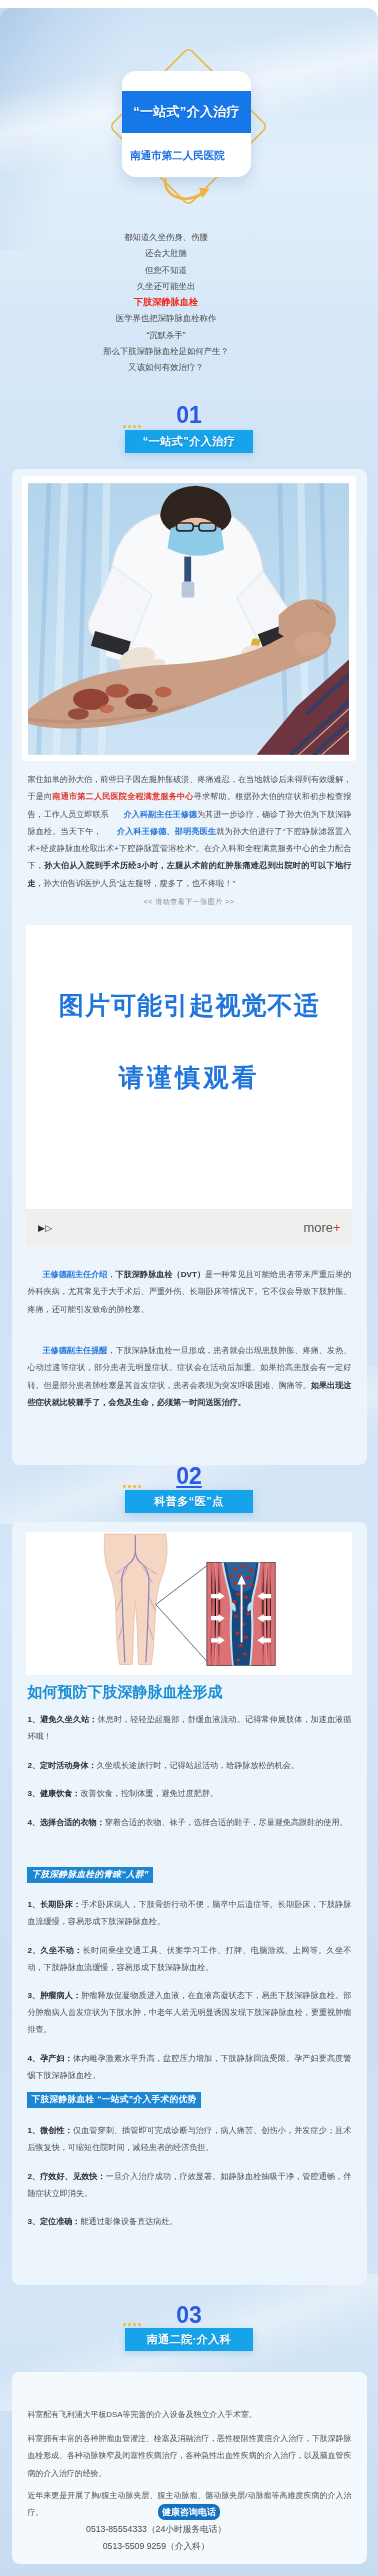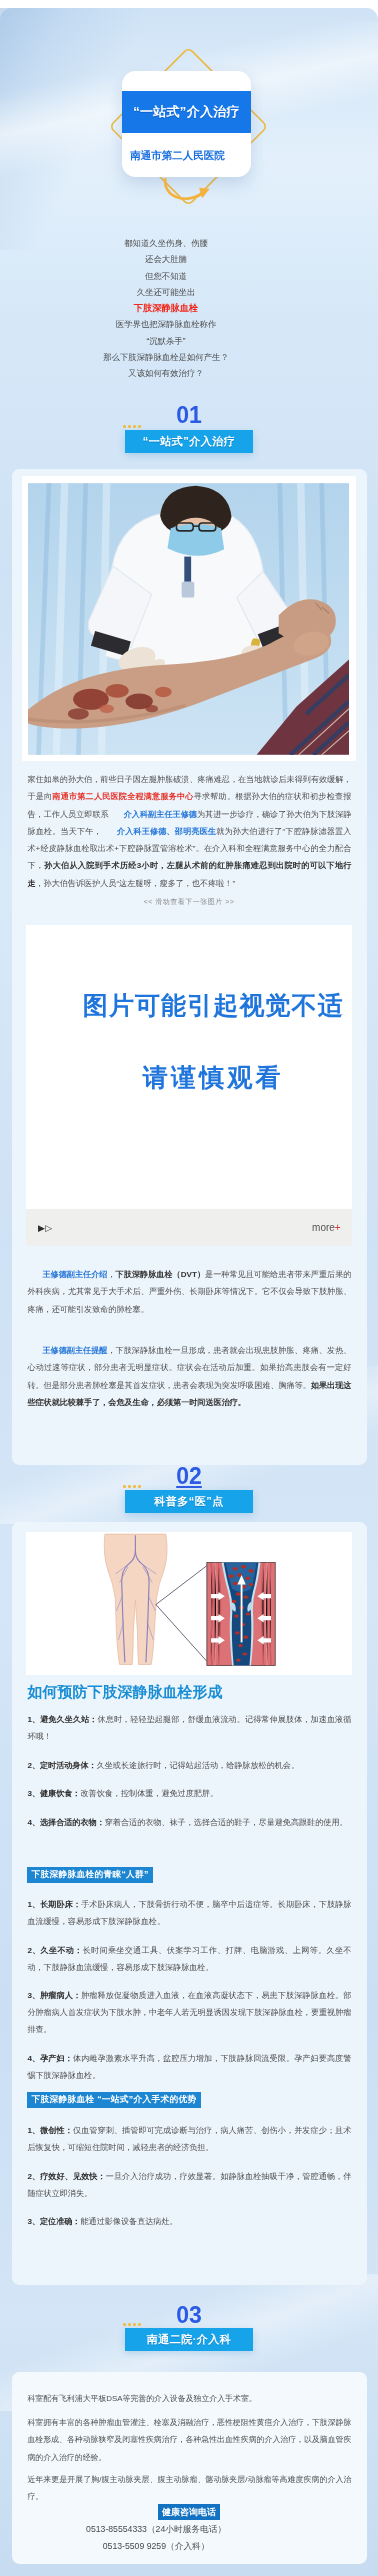--- a/index.html
+++ b/index.html
@@ -27,21 +27,21 @@
   .hero-card{position:absolute;left:122px;top:71px;width:129px;height:106px;background:#ffffff;
     border-radius:13.7px;box-shadow:0 6.3px 15.8px rgba(110,145,190,.28);}
   .hero-banner{position:absolute;left:0;top:20px;width:129px;height:42px;background:#1677e8;
     display:flex;align-items:center;justify-content:center;}
   .hero-banner span{color:#fff;font-size:13px;font-weight:bold;letter-spacing:0.3px;text-shadow:0 0.5px 0 rgba(0,60,140,.35);}
   .hero-hospital{position:absolute;left:0;top:78px;width:111px;text-align:center;
     color:#1b6fe0;font-size:10.5px;font-weight:bold;}
   .arrow-svg{position:absolute;left:158px;top:176px;width:59px;height:34px;}
 
   
-  .intro{position:absolute;left:0;top:229px;width:332px;text-align:center;margin-top:6px;}
+  .intro{position:absolute;left:0;top:229px;width:332px;text-align:center;}
   .intro .line{height:16.3px;line-height:16.3px;font-size:8.4px;color:#4a4a4a;}
   .intro .seg-rb{color:#f2271b;font-weight:bold;font-size:9.2px;}
 
   
   .sec-num{position:absolute;left:0;width:378px;text-align:center;
     font-size:23px;line-height:24px;font-weight:800;color:#2b5be4;font-style:normal;}
   .sec-banner{position:absolute;left:50%;transform:translateX(-50%);height:23px;min-width:109px;
     background:#17a3e9;color:#fff;display:flex;align-items:center;justify-content:center;
     padding:0 9.5px;box-shadow:0 3.2px 7.4px rgba(40,130,200,.25);}
   .sec-banner span{font-size:11px;font-weight:bold;letter-spacing:0.5px;text-shadow:0 0.5px 0 rgba(0,70,140,.3);}
@@ -64,45 +64,45 @@
   .seg-b{font-weight:bold;color:#333;}
   .seg-bb{font-weight:bold;color:#2878d8;margin-left:15px;}
   .seg-rb{font-weight:bold;color:#e5352b;}
 
   .slide-caption{position:absolute;left:0;top:428px;width:355px;text-align:center;
     font-size:7px;color:#8a8a8a;letter-spacing:0.5px;}
 
   
   .warn-box{position:absolute;left:14.7px;top:456px;width:326px;height:284px;background:#ffffff;}
   .warn-line{position:absolute;left:0;width:326px;text-align:center;color:#1f75dc;
-    font-family:"Liberation Serif","DejaVu Serif",serif;font-weight:bold;padding-left:24px;}
+    font-family:"Liberation Serif","DejaVu Serif",serif;font-weight:bold;}
   .warn-line.l1{top:64px;font-size:25px;letter-spacing:1.1px;}
   .warn-line.l2{top:136px;font-size:25px;letter-spacing:3.2px;}
   .more-bar{position:absolute;left:14.7px;top:740px;width:326px;height:37px;background:#efefee;
     display:flex;align-items:center;justify-content:space-between;padding:0 11.6px;box-sizing:border-box;}
   .play-icons{font-size:9px;color:#2b2b2b;letter-spacing:0.5px;}
-  .more-label{font-size:10px;color:#555;text-align:center;}
+  .more-label{font-size:13px;color:#555;text-align:center;}
   .more-label .plus{color:#d5392f;}
 
   
   .illus-frame{position:absolute;left:14.7px;top:9.5px;width:326px;height:143px;background:#ffffff;border-radius:1.6px;}
 
   
   .sub-heading{position:absolute;left:15.8px;font-size:15px;font-weight:bold;color:#1a8ed5;}
   .hl-heading{position:absolute;left:15.8px;}
   .hl-heading span{display:inline-block;background:#1d86d2;color:#fff;font-size:8.7px;font-weight:bold;
     padding:2.1px 4.2px;letter-spacing:0.3px;}
   .list{position:absolute;left:15.8px;width:324px;}
   .list .li{font-size:8.1px;line-height:17px;color:#4d4d4d;margin-bottom:11.6px;text-align:justify;}
   .list .li .lead{font-weight:bold;color:#2f2f2f;}
 
   
-  .dept-para{position:absolute;left:15.8px;width:324px;font-size:7.9px;line-height:17.3px;color:#4d4d4d;text-align:justify;}
+  .dept-para{position:absolute;left:15.8px;width:324px;font-size:7.9px;line-height:17.3px;color:#4d4d4d;text-align:justify;margin-top:16px;}
   .phone-heading{position:absolute;left:0;top:132px;width:355px;text-align:center;}
-  .phone-heading span{display:inline-block;background:#1472c2;color:#fff;font-weight:bold;font-size:9px;padding:1.6px 4.2px;}
+  .phone-heading span{display:inline-block;background:#1472c2;color:#fff;font-weight:bold;font-size:9px;padding:1.6px 4.2px;border-radius:7px;}
   .phone-line{position:absolute;left:0;width:289px;text-align:center;font-size:8.7px;color:#4a4a4a;}
 </style>
 </head>
 <body>
 
 <div id="page">
   <div class="page-bg"></div>
   <div class="hero-wedge"></div>
   <div class="hero-band"></div>
   <div class="grid-overlay"></div>
@@ -336,21 +336,21 @@
     </div>
 
     <div class="sub-heading" style="top:161px;">如何预防下肢深静脉血栓形成</div>
     <div class="list" style="top:189px;">
         <div class="li"><span class="lead">1、避免久坐久站：</span><span>休息时，轻轻垫起腿部，舒缓血液流动。记得常伸展肢体，加速血液循环哦！</span></div>
         <div class="li"><span class="lead">2、定时活动身体：</span><span>久坐或长途旅行时，记得站起活动，给静脉放松的机会。</span></div>
         <div class="li"><span class="lead">3、健康饮食：</span><span>改善饮食，控制体重，避免过度肥胖。</span></div>
         <div class="li"><span class="lead">4、选择合适的衣物：</span><span>穿着合适的衣物、袜子，选择合适的鞋子，尽量避免高跟鞋的使用。</span></div>
       </div>
 
-    <div class="hl-heading" style="top:345px;">
+    <div class="hl-heading" style="top:345px;font-style:italic;">
       <span>下肢深静脉血栓的青睐“人群”</span>
     </div>
     <div class="list" style="top:374px;">
         <div class="li"><span class="lead">1、长期卧床：</span><span>手术卧床病人，下肢骨折行动不便，脑卒中后遗症等。长期卧床，下肢静脉血流缓慢，容易形成下肢深静脉血栓。</span></div>
         <div class="li"><span class="lead">2、久坐不动：</span><span>长时间乘坐交通工具、伏案学习工作、打牌、电脑游戏、上网等。久坐不动，下肢静脉血流缓慢，容易形成下肢深静脉血栓。</span></div>
         <div class="li"><span class="lead">3、肿瘤病人：</span><span>肿瘤释放促凝物质进入血液，在血液高凝状态下，易患下肢深静脉血栓。部分肿瘤病人首发症状为下肢水肿，中老年人若无明显诱因发现下肢深静脉血栓，要重视肿瘤排查。</span></div>
         <div class="li"><span class="lead">4、孕产妇：</span><span>体内雌孕激素水平升高，盆腔压力增加，下肢静脉回流受限。孕产妇要高度警惕下肢深静脉血栓。</span></div>
       </div>
 
     <div class="hl-heading" style="top:570px;">

